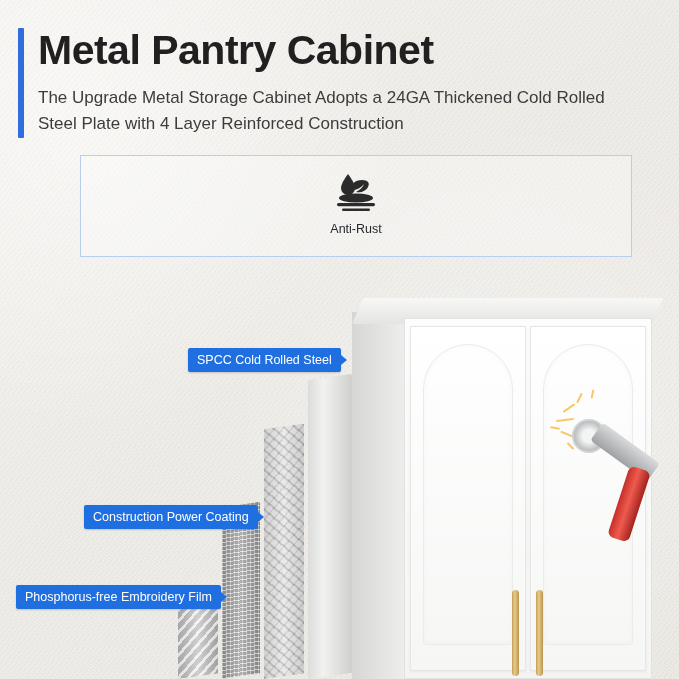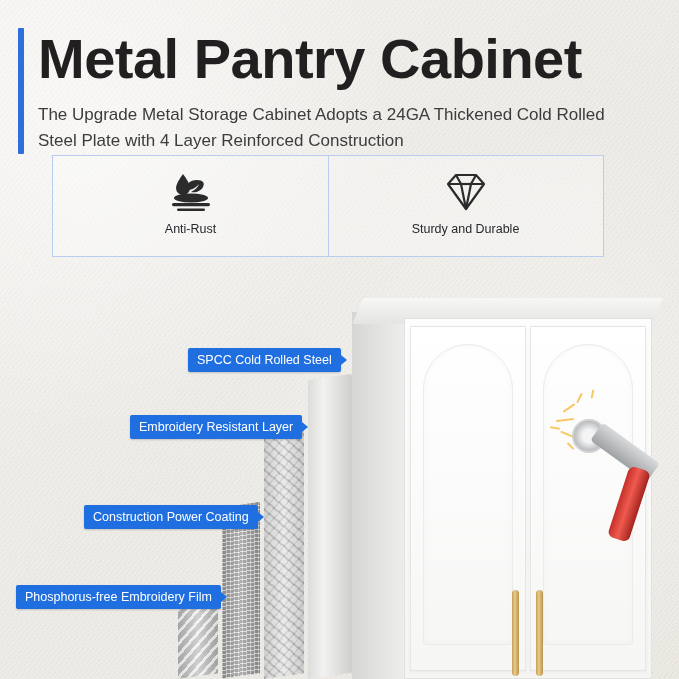--- a/index.html
+++ b/index.html
@@ -48,40 +48,40 @@
     border-radius: 1px;
     margin-right: 14px;
     align-self: stretch;
     min-height: 100px;
   }
   .header-text {
     flex: 1;
     padding-top: 0px;
   }
   .title {
-    font-size: 56px;
+    font-size: 41px;
     font-weight: bold;
     color: #231f20;
     letter-spacing: -0.5px;
     line-height: 1.1;
     margin: 0 0 12px 0;
     white-space: nowrap;
   }
   .subtitle {
     font-size: 17px;
     color: #3c3c3c;
     line-height: 1.55;
     max-width: 608px;
     margin: 0;
   }
 
   
   .features {
     position: absolute;
-    left: 52px;
+    left: 80px;
     top: 155px;
     width: 550px;
     height: 100px;
     display: flex;
     border: 1px solid #b9cdf0;
     background: rgba(255,255,255,0.30);
   }
   .feature {
     flex: 1;
     position: relative;
@@ -338,34 +338,20 @@
           <ellipse cx="28" cy="28" rx="17" ry="4.5" fill="#2b2b2b"></ellipse>
           <rect x="9" y="33" width="38" height="3.2" rx="1.6" fill="#2b2b2b"></rect>
           <rect x="14" y="38.5" width="28" height="2.6" rx="1.3" fill="#2b2b2b"></rect>
         </svg>
       </div>
       <div class="feature-label">Anti-Rust</div>
     </div>
 
 
 
-    <div class="feature">
-      <div class="feature-icon">
-        <svg width="56" height="44" viewBox="0 0 56 44" aria-hidden="true">
-          <g fill="none" stroke="#2b2b2b" stroke-width="2.2" stroke-linejoin="round">
-            <path d="M10 14 L18 5 H38 L46 14 L28 39 Z"></path>
-            <path d="M10 14 H46"></path>
-            <path d="M18 5 L23 14 L28 39"></path>
-            <path d="M38 5 L33 14 L28 39"></path>
-            <path d="M23 14 H33"></path>
-          </g>
-        </svg>
-      </div>
-      <div class="feature-label">Sturdy and Durable</div>
-    </div>
 
   </div>
 
   <div class="photo">
 
     <div class="cabinet">
       <div class="cab-side"></div>
       <div class="cab-top"></div>
       <div class="cab-front">
         <div class="cab-door left">
@@ -380,21 +366,20 @@
     </div>
 
     <div class="layers">
       <div class="layer layer-steel"></div>
       <div class="layer layer-emb"></div>
       <div class="layer layer-electro"></div>
       <div class="layer layer-phos"></div>
     </div>
 
     <div class="callout c1">SPCC Cold Rolled Steel</div>
-    <div class="callout c2">Embroidery Resistant Layer</div>
     <div class="callout c3">Construction Power Coating</div>
     <div class="callout c4">Phosphorus-free Embroidery Film</div>
 
     <div class="grinder">
       <div class="grinder-disc"></div>
       <div class="grinder-body"></div>
       <div class="grinder-handle"></div>
       <div class="spark" style="left:-8px;  top:2px;  width:14px; height:2px; transform:rotate(-34deg);"></div>
       <div class="spark" style="left:-14px; top:14px; width:18px; height:2px; transform:rotate(-8deg);"></div>
       <div class="spark" style="left:-10px; top:28px; width:13px; height:2px; transform:rotate(22deg);"></div>

